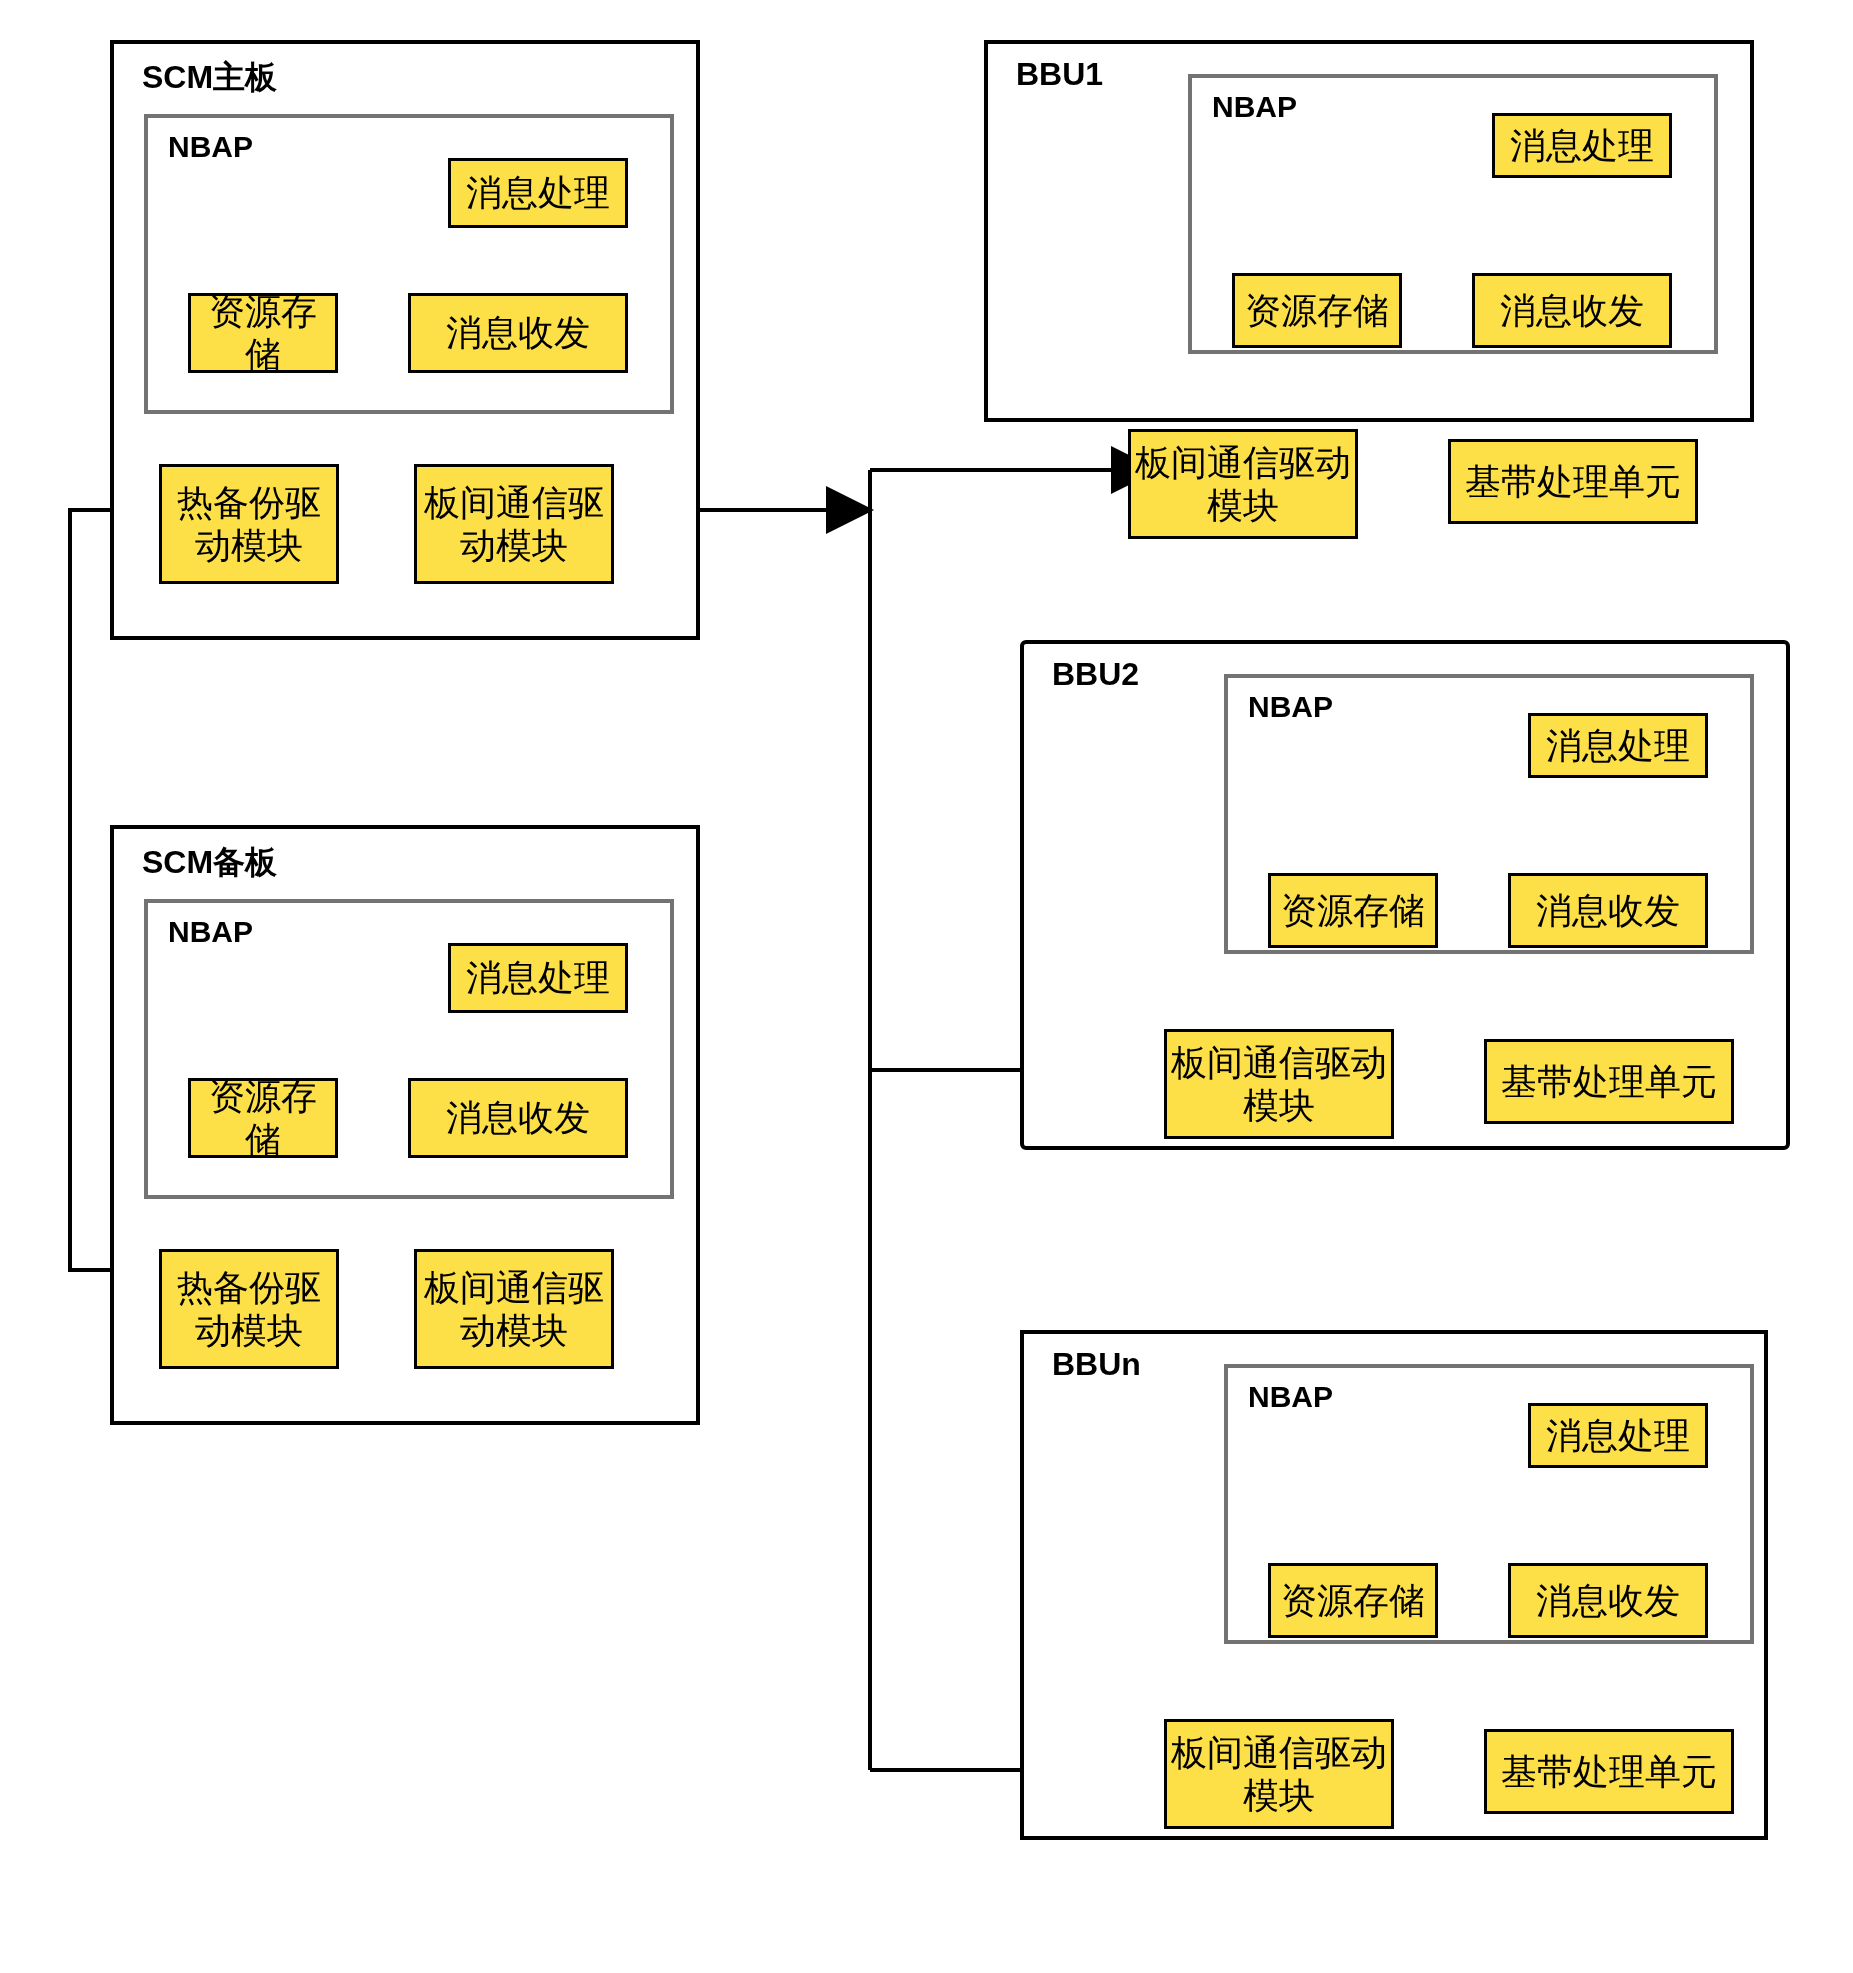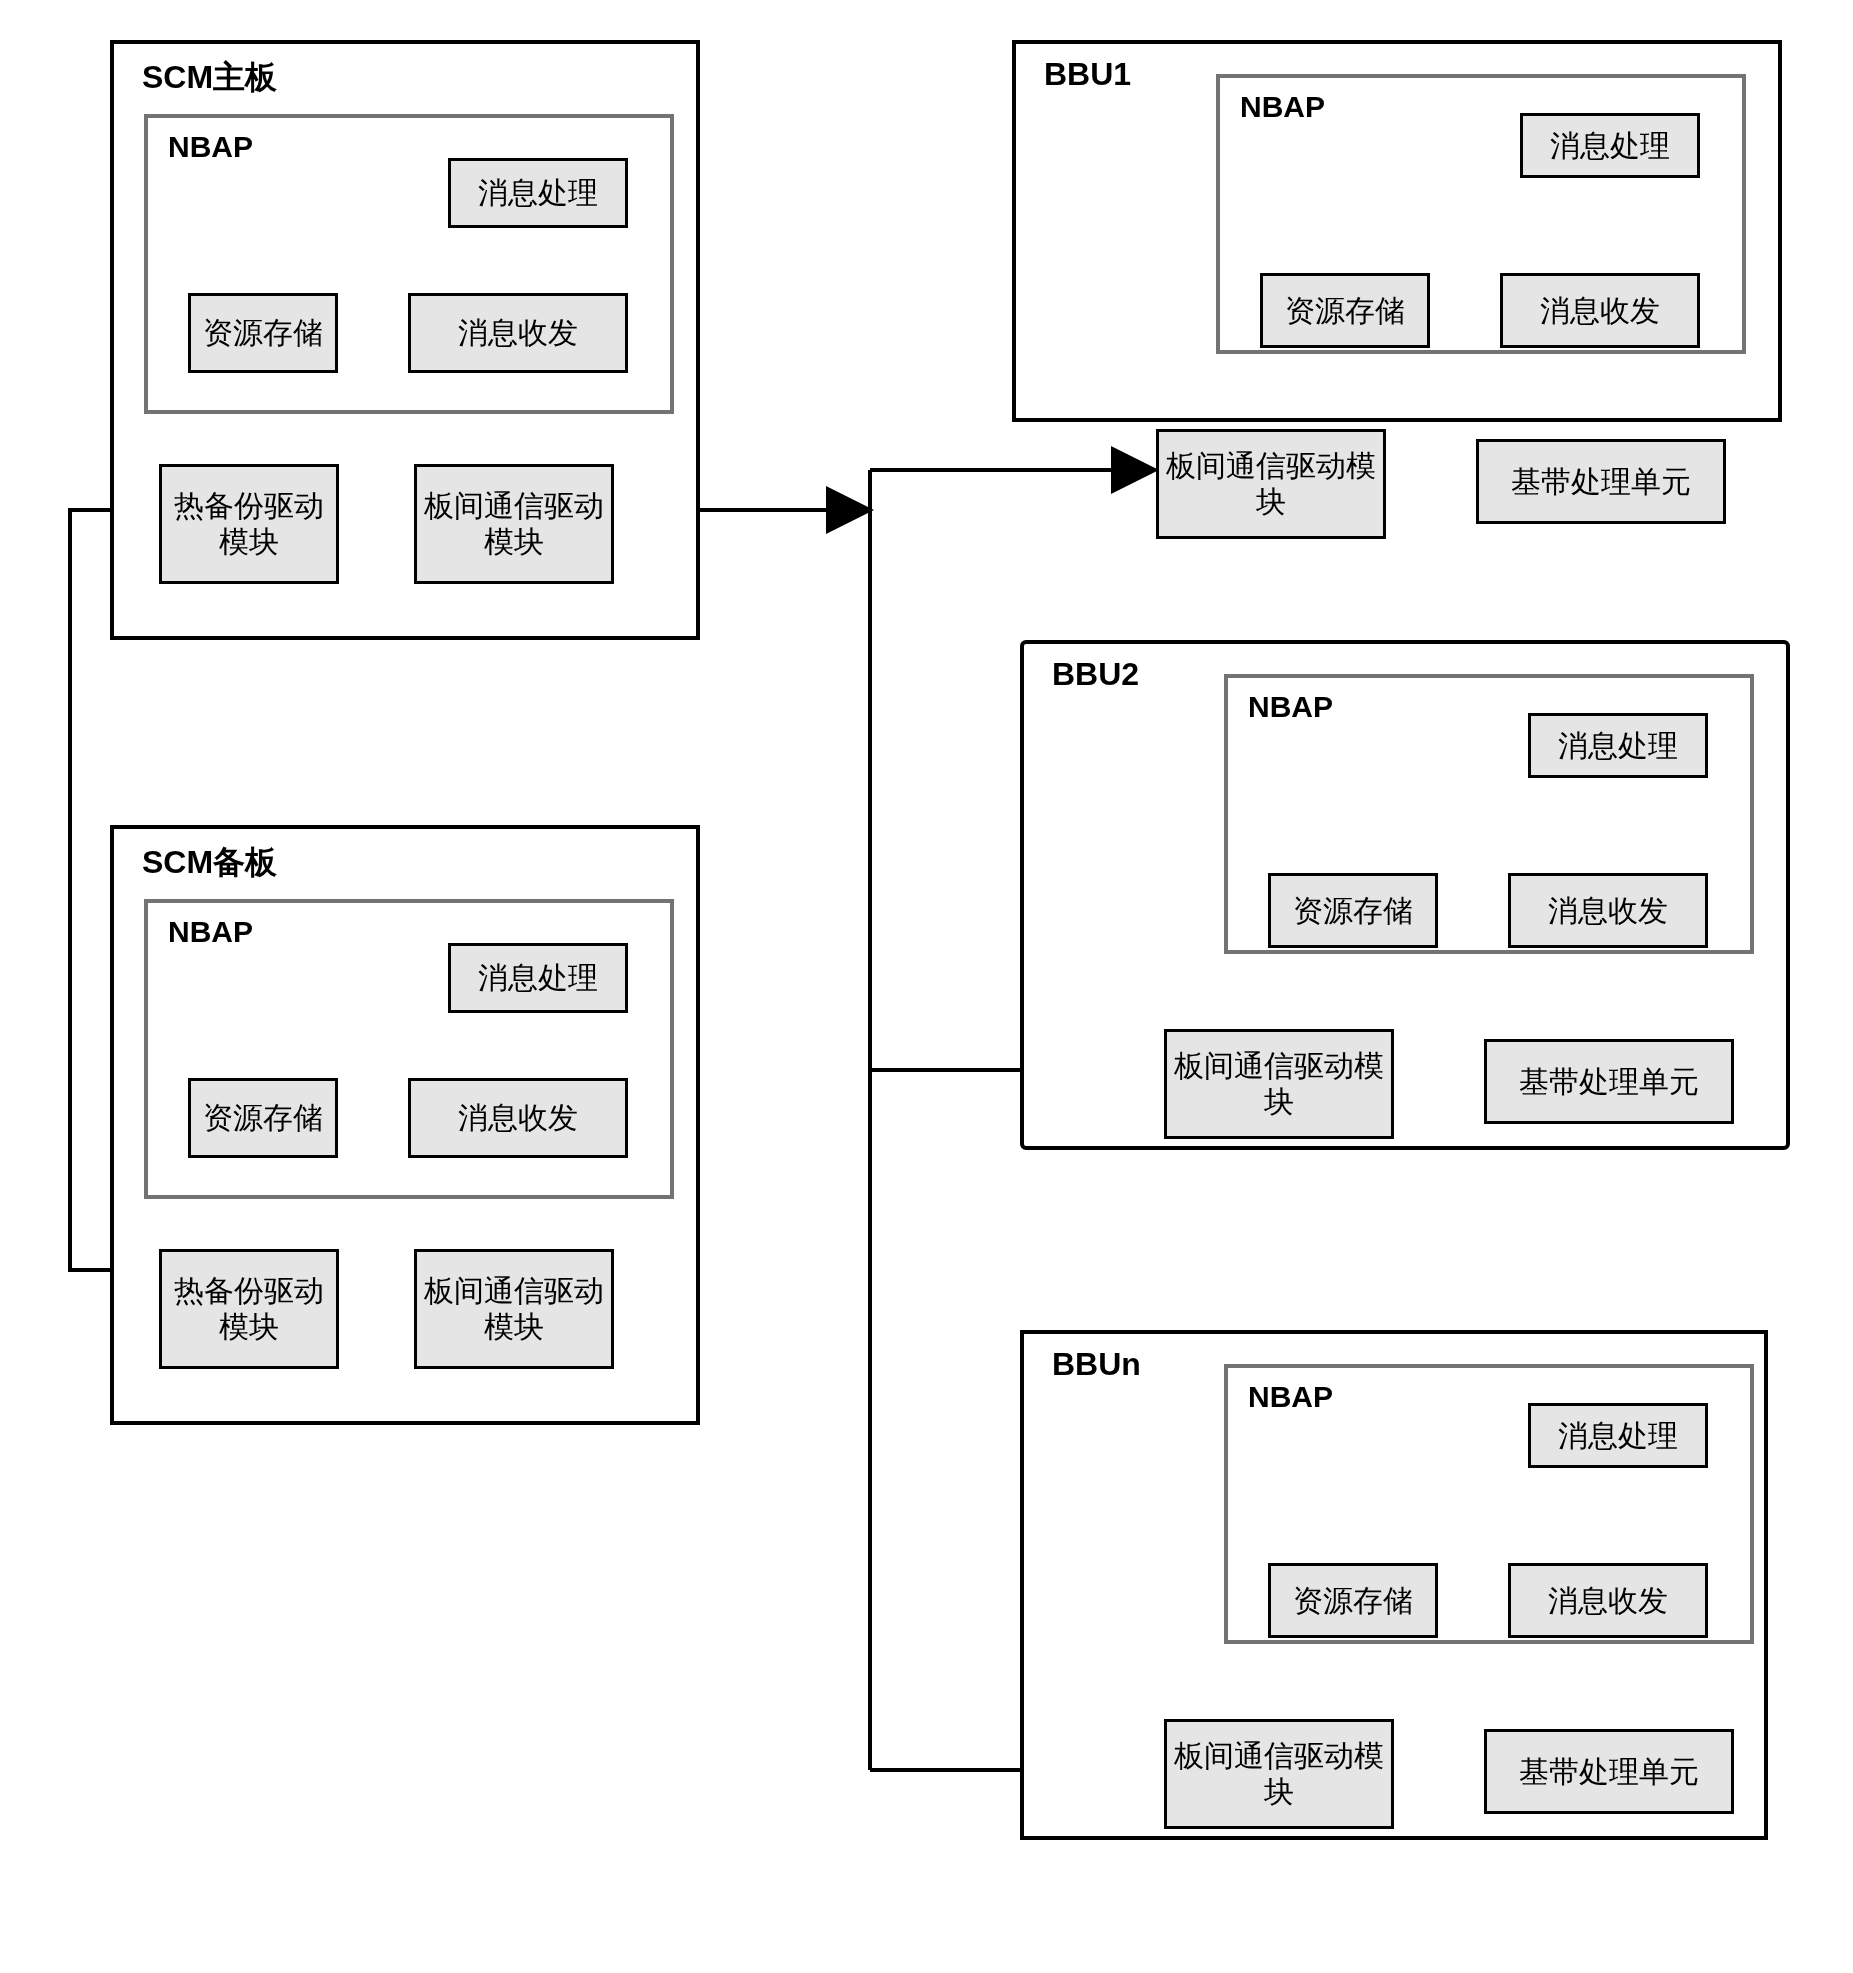--- a/index.html
+++ b/index.html
@@ -35,24 +35,24 @@
     font-size: 30px;
     font-weight: bold;
   }
   .box {
     position: absolute;
     border: 3px solid #000;
     display: flex;
     align-items: center;
     justify-content: center;
     text-align: center;
-    font-size: 30px;
+    font-size: 36px;
     line-height: 1.2;
     padding: 1px;
-    background: #e5e5e5;
+    background: #fde047;
   }
   svg.conn {
     position: absolute;
     top: 0; left: 0;
     width: 1853px;
     height: 1973px;
     pointer-events: none;
   }
 </style>
 </head>
@@ -158,21 +158,21 @@
   <div class="nbap" style="left:30px; top:70px; width:530px; height:300px;">
     <div class="nbap-title">NBAP</div>
     <div class="box" style="left:300px; top:40px; width:180px; height:70px;">消息处理</div>
     <div class="box" style="left:40px; top:175px; width:150px; height:80px;">资源存储</div>
     <div class="box" style="left:260px; top:175px; width:220px; height:80px;">消息收发</div>
   </div>
   <div class="box" style="left:45px; top:420px; width:180px; height:120px;">热备份驱动模块</div>
   <div class="box" style="left:300px; top:420px; width:200px; height:120px;">板间通信驱动模块</div>
 </div>
 
-<div class="board" style="left:1012px; top:40px; width:770px; height:382px;">
+<div class="board" style="left:984px; top:40px; width:770px; height:382px;">
   <div class="board-title">BBU1</div>
   <div class="nbap" style="left:200px; top:30px; width:530px; height:280px;">
     <div class="nbap-title">NBAP</div>
     <div class="box" style="left:300px; top:35px; width:180px; height:65px;">消息处理</div>
     <div class="box" style="left:40px; top:195px; width:170px; height:75px;">资源存储</div>
     <div class="box" style="left:280px; top:195px; width:200px; height:75px;">消息收发</div>
   </div>
   <div class="box" style="left:140px; top:385px; width:230px; height:110px;">板间通信驱动模块</div>
   <div class="box" style="left:460px; top:395px; width:250px; height:85px;">基带处理单元</div>
 </div>

